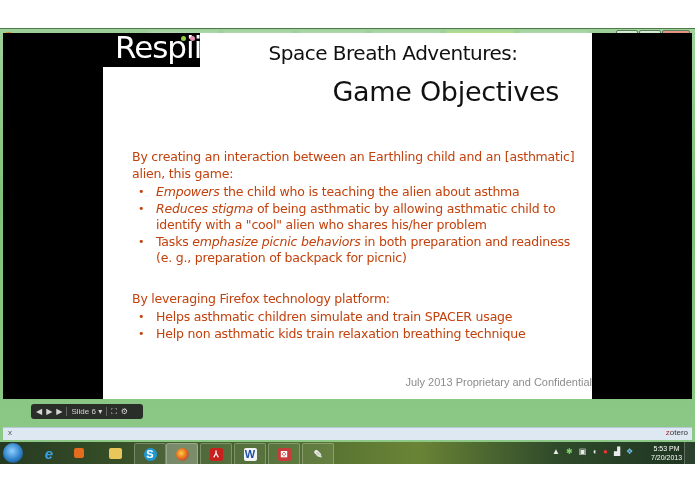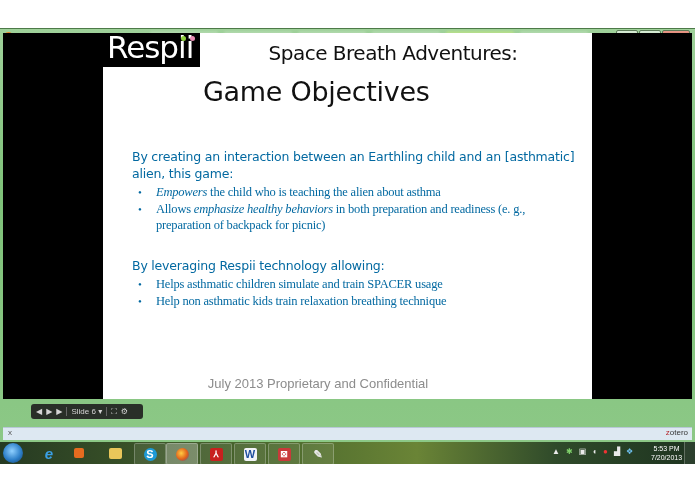--- a/index.html
+++ b/index.html
@@ -21,35 +21,35 @@
   .lock-icon { position:absolute; left:4px; top:3px; width:6px; height:5px; background:#777; border-radius:1px; }
   .lock-icon:before { content:""; position:absolute; left:1px; top:-3px; width:4px; height:3px; border:1px solid #777; border-bottom:none; border-radius:2px 2px 0 0; box-sizing:border-box; }
   .url { position:absolute; left:14px; top:2px; font-size:7px; color:#8a8a8a; white-space:nowrap; }
   .url b { color:#222; font-weight:bold; }
   .star-icon { position:absolute; right:4px; top:0px; font-size:10px; color:#b0b0b0; }
 
   
   .viewport { position:absolute; left:3px; top:33px; width:689px; height:366px; background:#000; }
   .slide { position:absolute; left:100px; top:0; width:489px; height:366px; background:#fff; }
   .logo { position:absolute; left:0; top:0; width:97px; height:34px; background:#000; }
-  .logo-text { position:absolute; left:4px; top:-4px; font-family:"DejaVu Sans", sans-serif; font-size:31px; color:#fff; letter-spacing:-1px; font-weight:normal; }
+  .logo-text { position:absolute; left:12px; top:-4px; font-family:"DejaVu Sans", sans-serif; font-size:31px; color:#fff; letter-spacing:-1px; font-weight:normal; }
   .dot { position:absolute; top:3px; width:5px; height:5px; border-radius:50%; }
   .dot.green { left:78px; background:#8ed13d; }
   .dot.pink { left:87px; background:#e88fb5; }
 
   .title1 { position:absolute; left:120px; top:8px; width:340px; text-align:center; font-size:20px; color:#111; font-family:"DejaVu Sans", sans-serif; letter-spacing:-0.5px; }
-  .title2 { position:absolute; left:100px; top:43px; width:356px; text-align:left; font-size:27px; color:#111; font-family:"DejaVu Sans", sans-serif; letter-spacing:-0.3px; }
+  .title2 { position:absolute; left:100px; top:43px; width:356px; text-align:right; font-size:27px; color:#111; font-family:"DejaVu Sans", sans-serif; letter-spacing:-0.3px; }
 
-  .body { position:absolute; left:29px; top:116px; width:445px; font-size:12.5px; line-height:16.5px; color:#0369a1; font-family:"DejaVu Sans", sans-serif; letter-spacing:-0.2px; }
+  .body { position:absolute; left:29px; top:116px; width:445px; font-size:12.5px; line-height:16.5px; color:#c2410c; font-family:"DejaVu Sans", sans-serif; letter-spacing:-0.2px; }
   .body p { margin:0; }
-  .body ul { margin:2px 0 0 0; padding:0 0 0 24px; list-style:none;font-family:Liberation Serif, serif; }
+  .body ul { margin:2px 0 0 0; padding:0 0 0 24px; list-style:none; }
   .body li { position:relative; margin:0; }
   .body li:before { content:"•"; position:absolute; left:-18px; top:0; font-size:11px; }
   .gap { height:24px; }
-  .footer { position:absolute; left:0; top:343px; width:430px; text-align:center; font-size:13px; color:#8c8c8c; }
+  .footer { position:absolute; left:0; top:343px; width:489px; text-align:right; font-size:11px; color:#8c8c8c; }
 
   
   .controls { position:absolute; left:31px; top:404px; width:112px; height:15px; background:rgba(30,30,30,0.9); border-radius:3px; display:flex; align-items:center; padding-left:5px; box-sizing:border-box; gap:4px; color:#ddd; font-size:7px; }
   .ctrl { color:#d5d5d5; font-size:8px; line-height:15px; }
   .sep { width:1px; height:9px; background:#666; }
 
   
   .addonbar { position:absolute; left:3px; top:427px; width:689px; height:12px; background:#dde8f2; border-top:1px solid #b8c8d8; }
   .addon-close { position:absolute; left:5px; top:0; font-size:8px; color:#555; }
   .zotero { position:absolute; right:4px; top:0; font-size:8px; color:#333; }
@@ -103,24 +103,25 @@
       <span class="dot green"></span>
       <span class="dot pink"></span>
     </div>
     <div class="title1">Space Breath Adventures:</div>
     <div class="title2">Game Objectives</div>
 
     <div class="body">
       <p>By creating an interaction between an Earthling child and an [asthmatic] alien, this game:</p>
       <ul>
         <li><i>Empowers</i><span> the child who is teaching the alien about asthma</span></li>
-        <li><span>Allows </span><i>emphasize healthy behaviors</i><span> in both preparation and readiness (e. g., preparation of backpack for picnic)</span></li>
+        <li><i>Reduces stigma</i><span> of being asthmatic by allowing asthmatic child to identify with a "cool" alien who shares his/her problem</span></li>
+        <li><span>Tasks </span><i>emphasize picnic behaviors</i><span> in both preparation and readiness (e. g., preparation of backpack for picnic)</span></li>
       </ul>
       <div class="gap"></div>
-      <p>By leveraging Respii technology allowing:</p>
+      <p>By leveraging Firefox technology platform:</p>
       <ul>
         <li>Helps asthmatic children simulate and train SPACER usage</li>
         <li>Help non asthmatic kids train relaxation breathing technique</li>
       </ul>
     </div>
     <div class="footer">July 2013 Proprietary and Confidential</div>
   </div>
 </div>
 
 <div class="controls">

